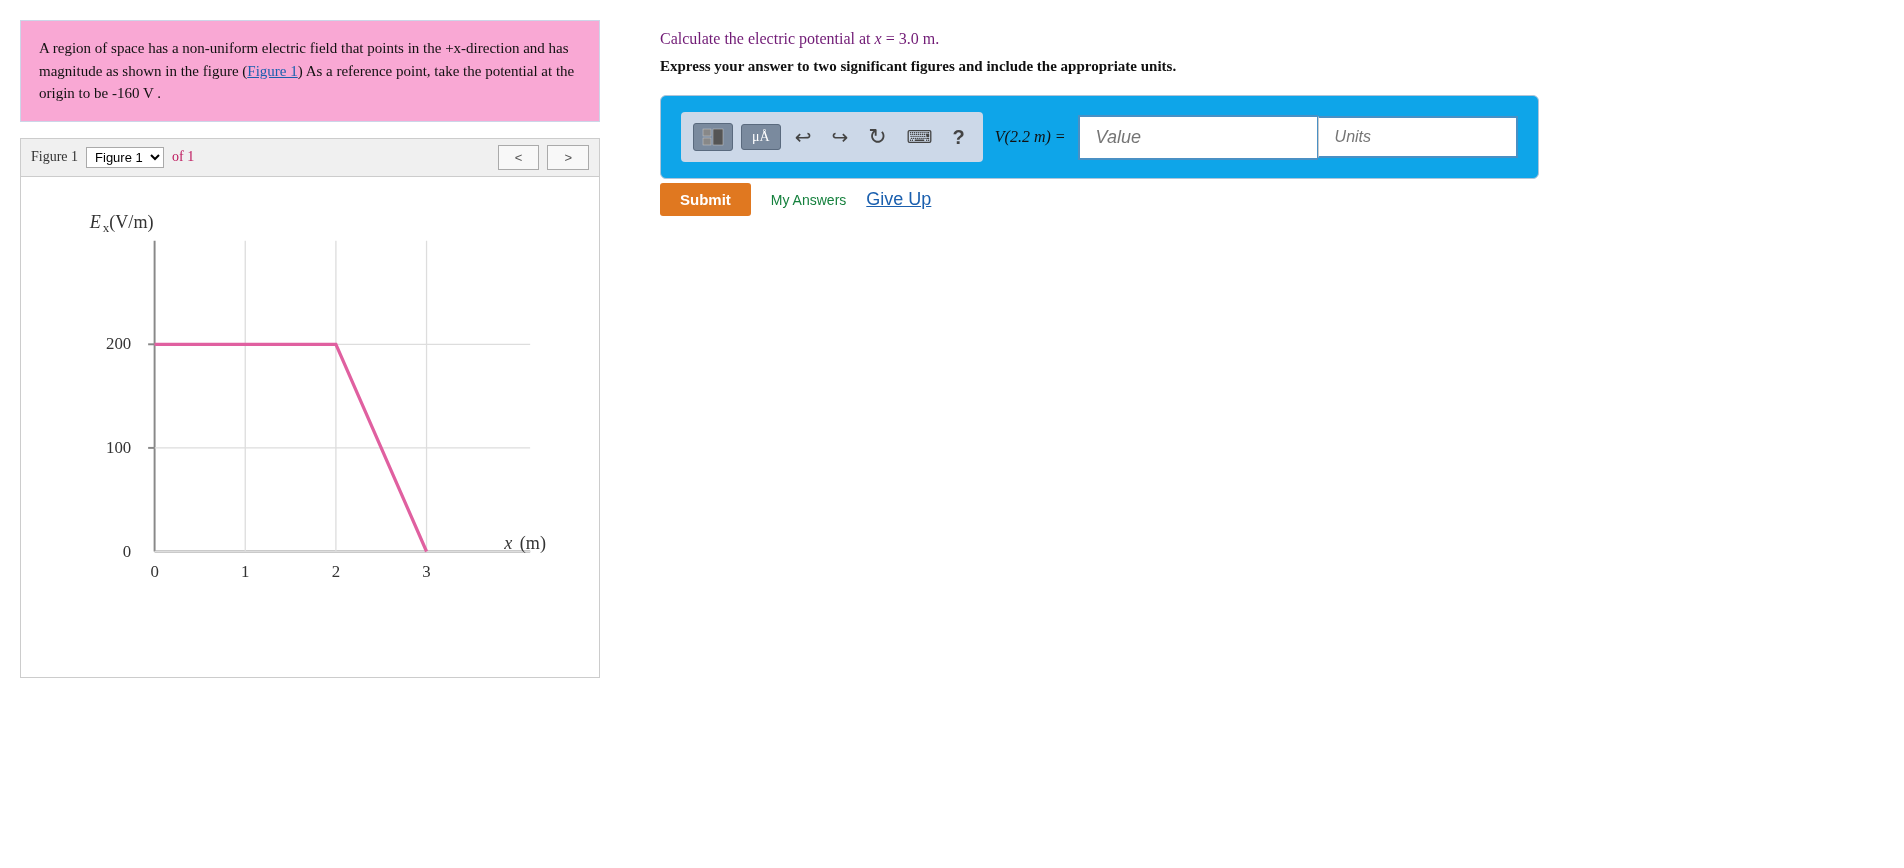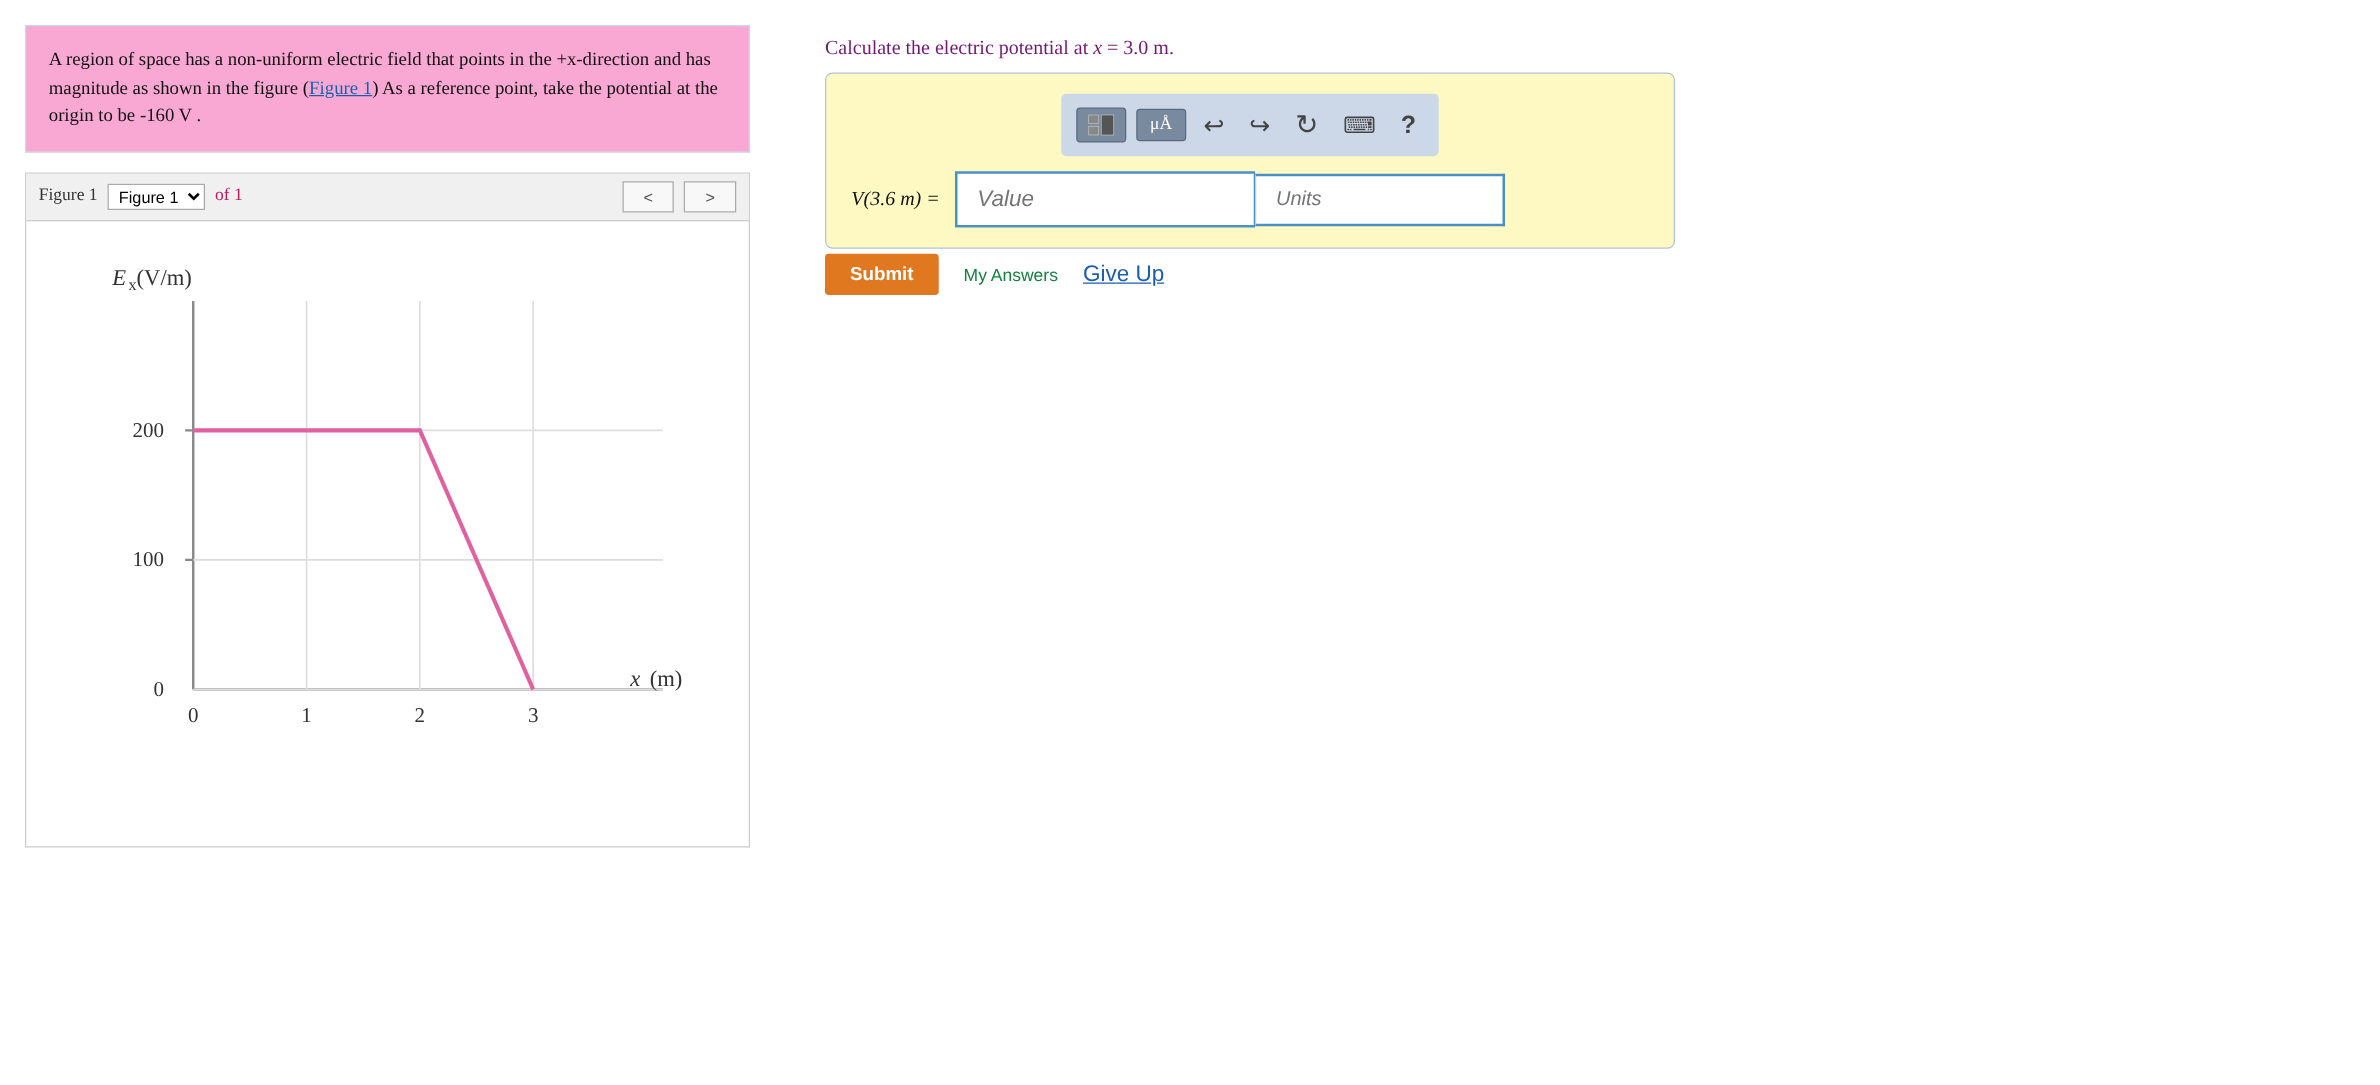--- a/index.html
+++ b/index.html
@@ -94,24 +94,23 @@
     .question-subtitle {
       font-size: 15px;
       font-weight: bold;
       color: #111;
       margin-bottom: 20px;
     }
 
     .answer-widget {
       border: 1px solid #b0c4d8;
       border-radius: 6px;
-      background: #fef9c3;
+      background: #0ea5e9;
       padding: 16px 20px;
       display: inline-flex;
-      flex-direction: column;
       gap: 12px;
       min-width: 680px;
     }
 
     .toolbar {
       display: flex;
       align-items: center;
       gap: 8px;
       background: #ccd8e8;
       padding: 8px 12px;
@@ -301,20 +300,21 @@
         <polyline points="80,110 220,110 290,270" fill="none" stroke="#e060a0" stroke-width="2.5"></polyline>
       </svg>
     </div>
   </div>
 </div>
 
 <div class="right-panel">
   <p class="question-title">
     Calculate the electric potential at <em>x</em> = 3.0 m.
   </p>
+  <p class="question-subtitle">Express your answer to two significant figures and include the appropriate units.</p>
 
   <div class="answer-widget">
 
     <div class="toolbar">
 
       <button class="toolbar-btn" title="Matrix">
         <span style="font-size:18px; display:inline-flex; gap:2px;">
 
           <svg width="22" height="18" viewBox="0 0 22 18" fill="none" xmlns="http://www.w3.org/2000/svg">
             <rect x="1" y="1" width="8" height="7" fill="#888" stroke="#ccc" stroke-width="0.5"></rect>
@@ -343,21 +343,21 @@
       <button class="toolbar-icon-btn" title="Keyboard">
         <span style="font-size:18px;">⌨</span>
       </button>
 
       <button class="toolbar-icon-btn" title="Help">
         <span style="font-size:20px; font-weight:bold;">?</span>
       </button>
     </div>
 
     <div class="input-row">
-      <span class="equation-label">V(3.6 m) =</span>
+      <span class="equation-label">V(2.2 m) =</span>
       <input type="text" class="value-input" placeholder="Value" style="">
       <input type="text" class="units-input" placeholder="Units" style="">
     </div>
   </div>
 
   
   <div class="action-row">
     <button class="submit-btn">Submit</button>
     <button class="my-answers-btn">My Answers</button>
     <button class="give-up-link">Give Up</button>

